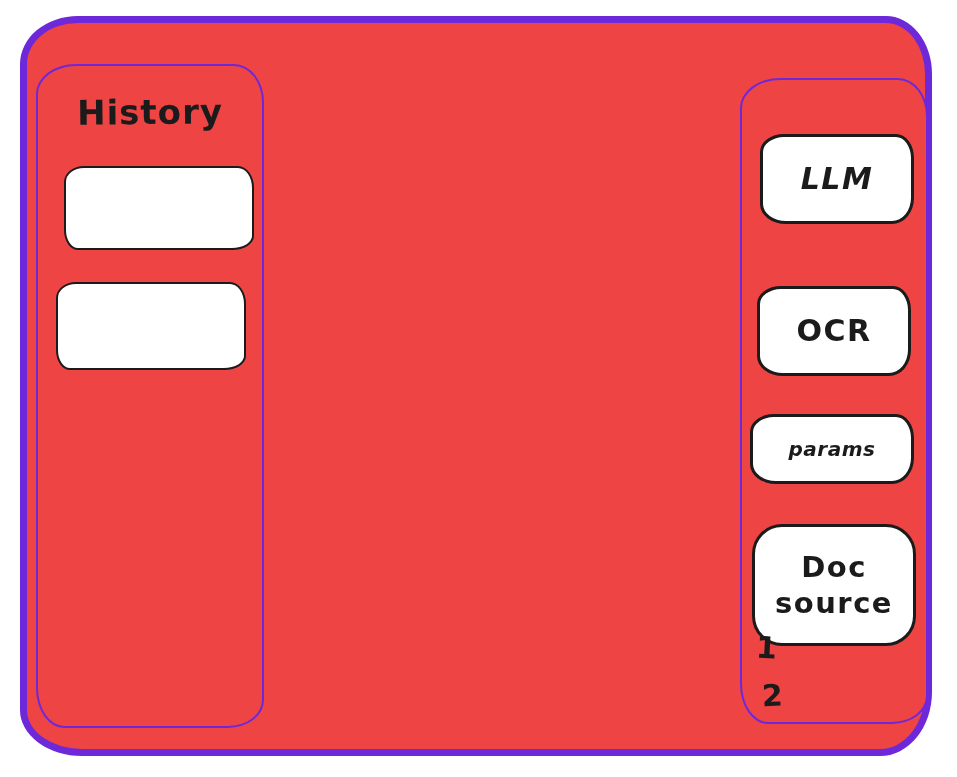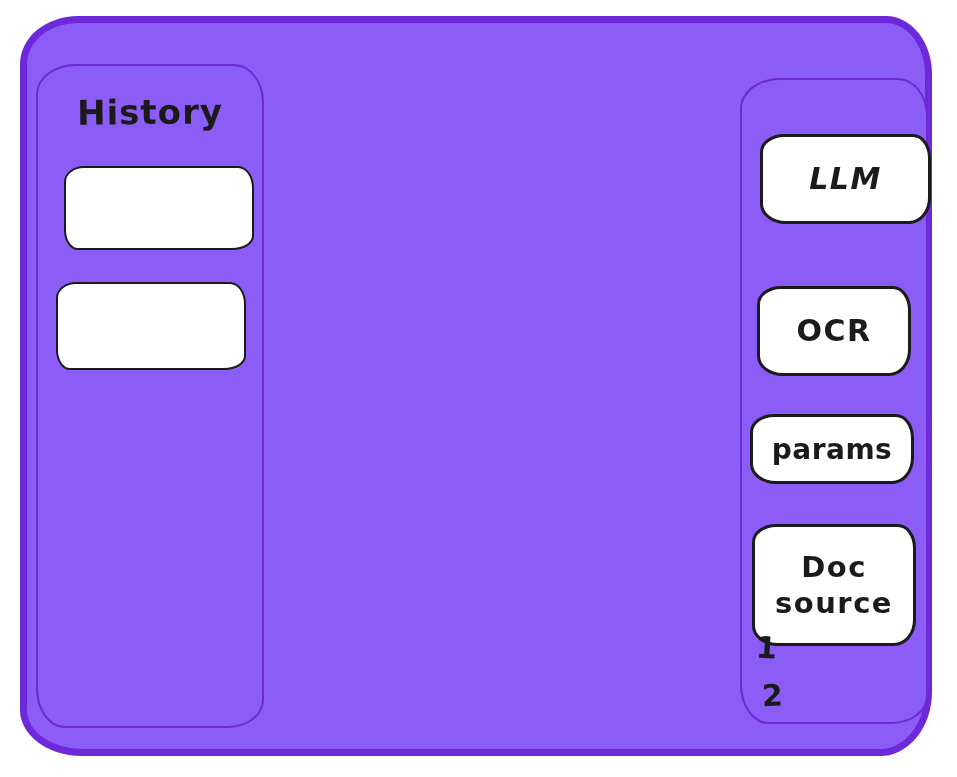--- a/index.html
+++ b/index.html
@@ -13,21 +13,21 @@
     width: 957px;
     height: 777px;
     background: #ffffff;
     color: #1b1b1b;
     overflow: hidden;
   }
   
   .sk {
     position: absolute;
     border: 7px solid #6d28d9;
-    background: #8b5cf6;
+    background: #ef4444;
     box-sizing: border-box;
   }
   .frame {
     left: 20px; top: 16px; width: 912px; height: 740px;
     border-radius: 58px 46px 52px 62px / 48px 58px 64px 46px;
   }
   .panel {
     border-width: 2.6px;
     border-radius: 40px 30px 36px 28px / 30px 38px 28px 40px;
   }
@@ -104,24 +104,24 @@
     display: flex;
     align-items: center;
     justify-content: center;
     text-align: center;
     font-size: 30px;
     font-weight: 700;
     letter-spacing: 1.5px;
     cursor: pointer;
     line-height: 1.25;
   }
-  .tool-llm    { left: 18px; top: 54px;  width: 171px; height: 90px; font-style: italic; }
+  .tool-llm    { left: 18px; top: 54px;  width: 154px; height: 90px; font-style: italic; }
   .tool-ocr    { left: 15px; top: 166px; width: 154px; height: 90px; margin-top: 40px; }
-  .tool-params { left: 8px;  top: 334px; width: 164px; height: 70px; font-size: 28px; letter-spacing: 0.5px;}
-  .tool-doc    { left: 10px; top: 444px; width: 164px; height: 122px; font-size: 29px; padding: 4px 10px; }
+  .tool-params { left: 8px;  top: 334px; width: 164px; height: 70px; font-size: 20px; letter-spacing: 0.5px; font-style: italic;}
+  .tool-doc    { left: 10px; top: 444px; width: 164px; height: 122px; font-size: 29px; padding: 4px 10px; border-radius: 30px; }
 
   .doc-num {
     position: absolute;
     font-size: 30px;
     font-weight: 700;
     cursor: pointer;
   }
   .doc-num-1 { left: 14px; top: 550px; transform: rotate(3deg); }
   .doc-num-2 { left: 20px; top: 598px; transform: rotate(-2deg); }
 </style>

